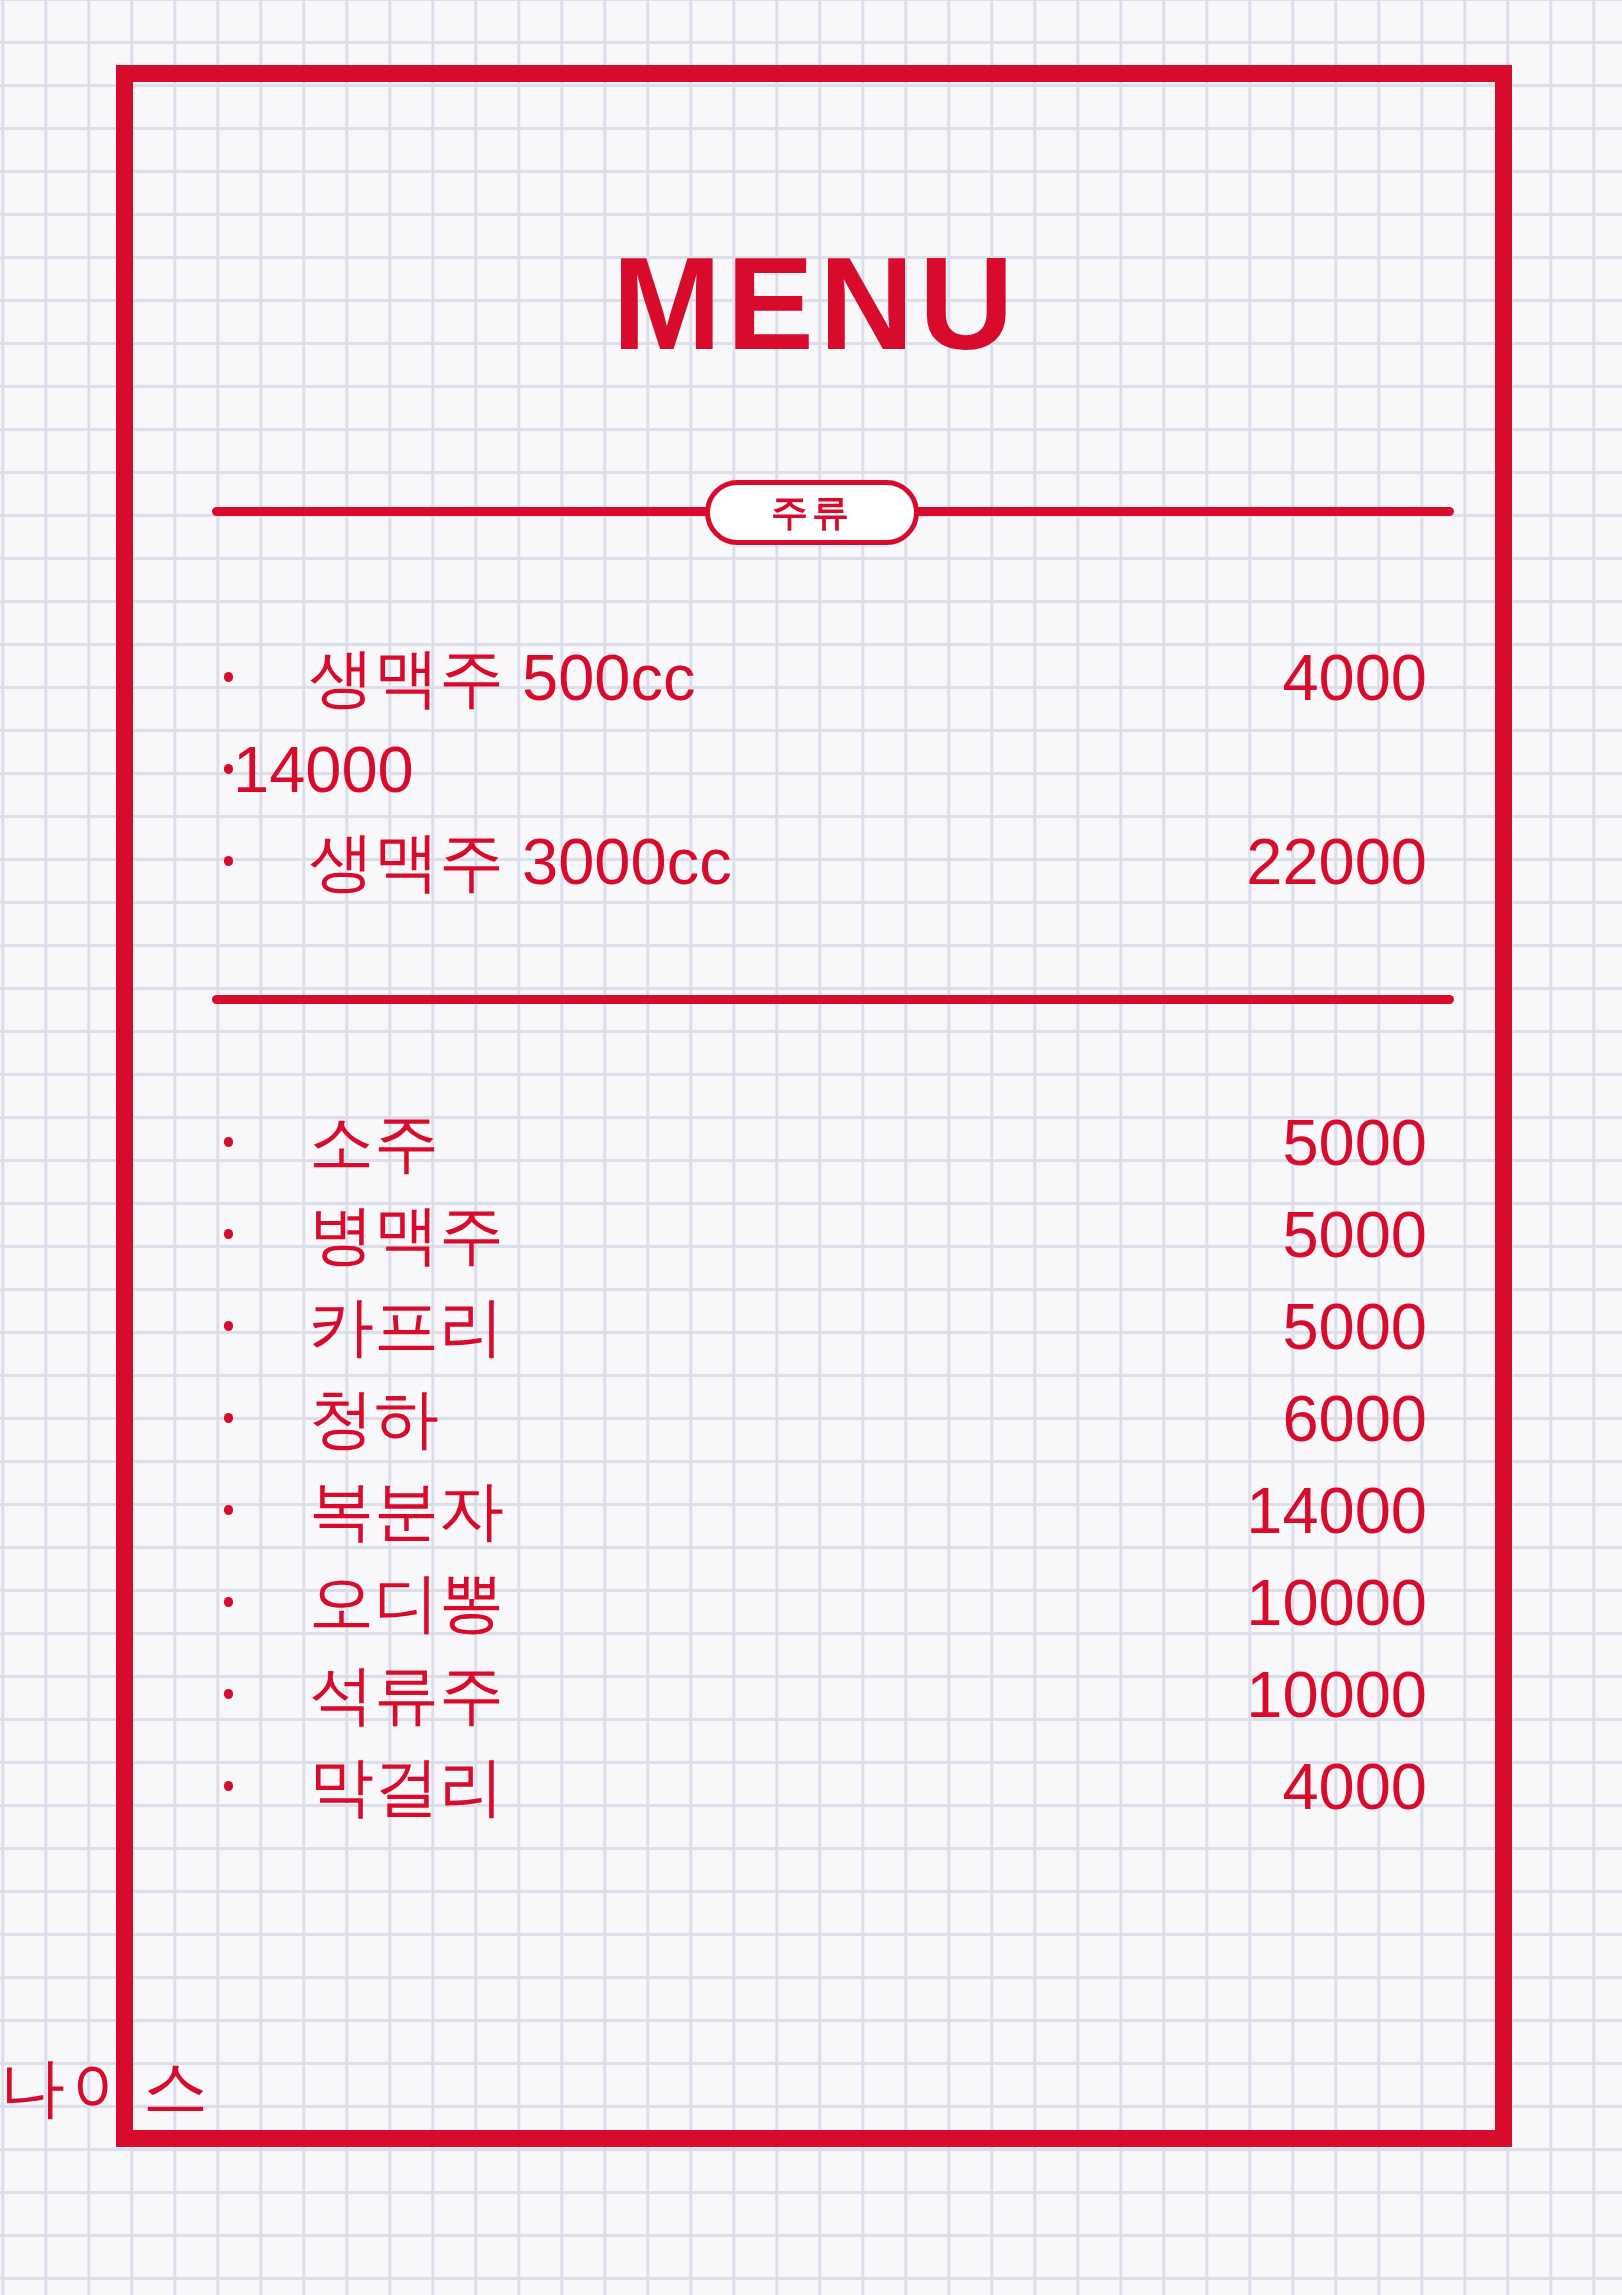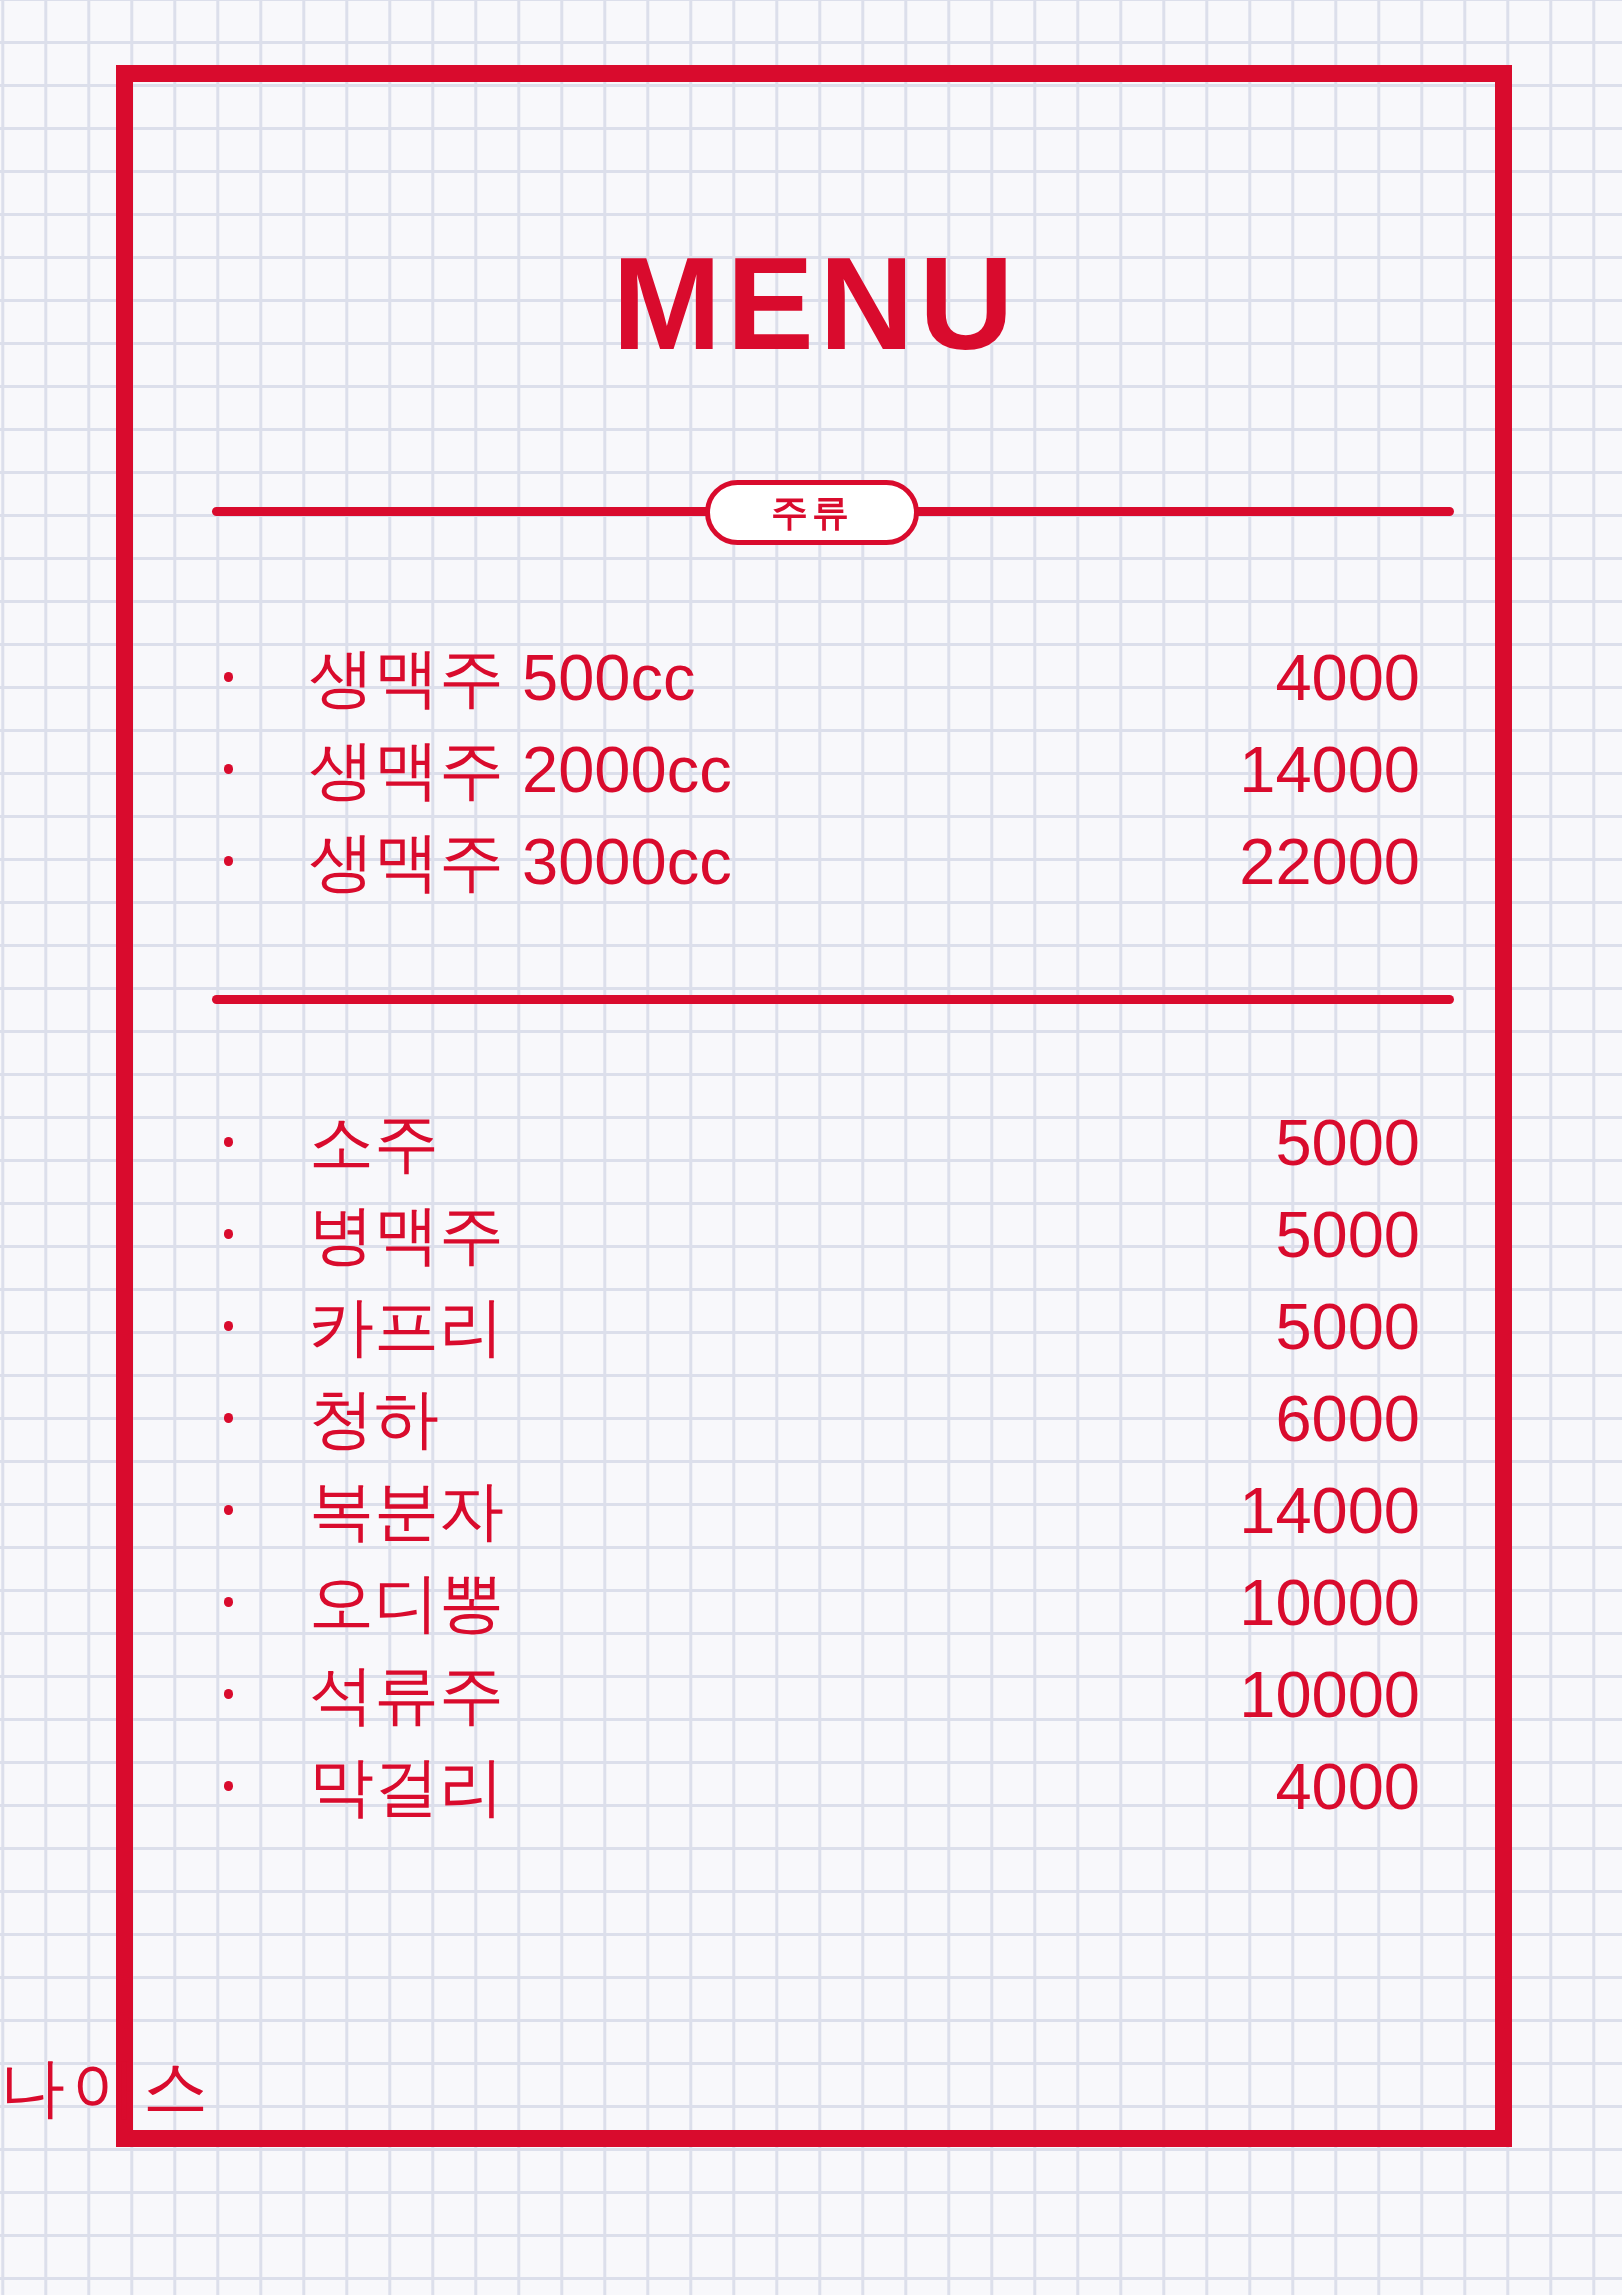--- a/index.html
+++ b/index.html
@@ -101,21 +101,21 @@
   .item-name{
     margin-left:76px;
     flex:1 1 auto;
     font-size:65px;
     font-weight:500;
     line-height:1;
     white-space:nowrap;
   }
   .item-price{
     flex:0 0 auto;
-    margin-right:14px;
+    margin-right:7px;
     font-size:65px;
     font-weight:500;
     line-height:1;
     text-align:left;
   }
   .footer{
     position:absolute;
     left:0; top:2055px;
     width:100%;
     text-align:left;
@@ -145,21 +145,20 @@
   <div class="items items-group-1">
 
       <div class="row">
         <span class="bullet"></span>
         <span class="item-name">생맥주 500cc</span>
         <span class="item-price">4000</span>
       </div>
 
       <div class="row">
         <span class="bullet"></span>
-        <span class="item-name">생맥주 2000cc</span>
         <span class="item-price">14000</span>
       </div>
 
       <div class="row">
         <span class="bullet"></span>
         <span class="item-name">생맥주 3000cc</span>
         <span class="item-price">22000</span>
       </div>
     </div>
 

